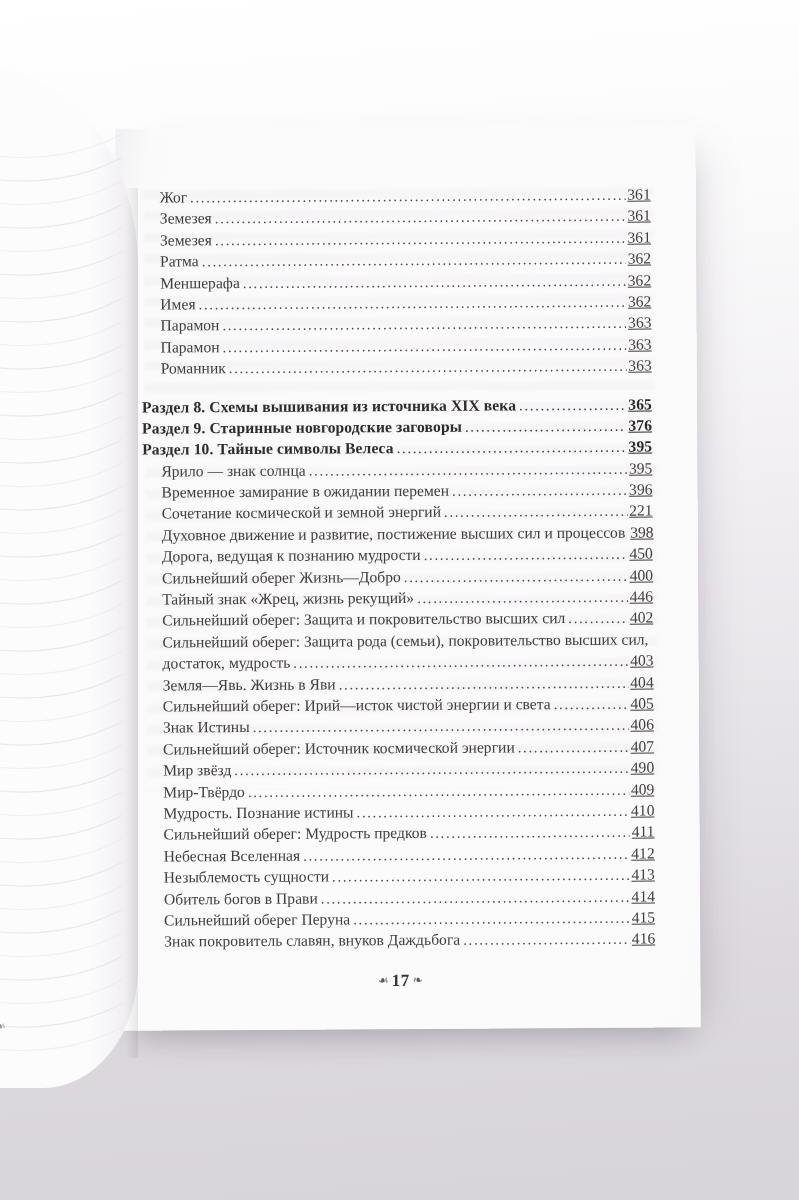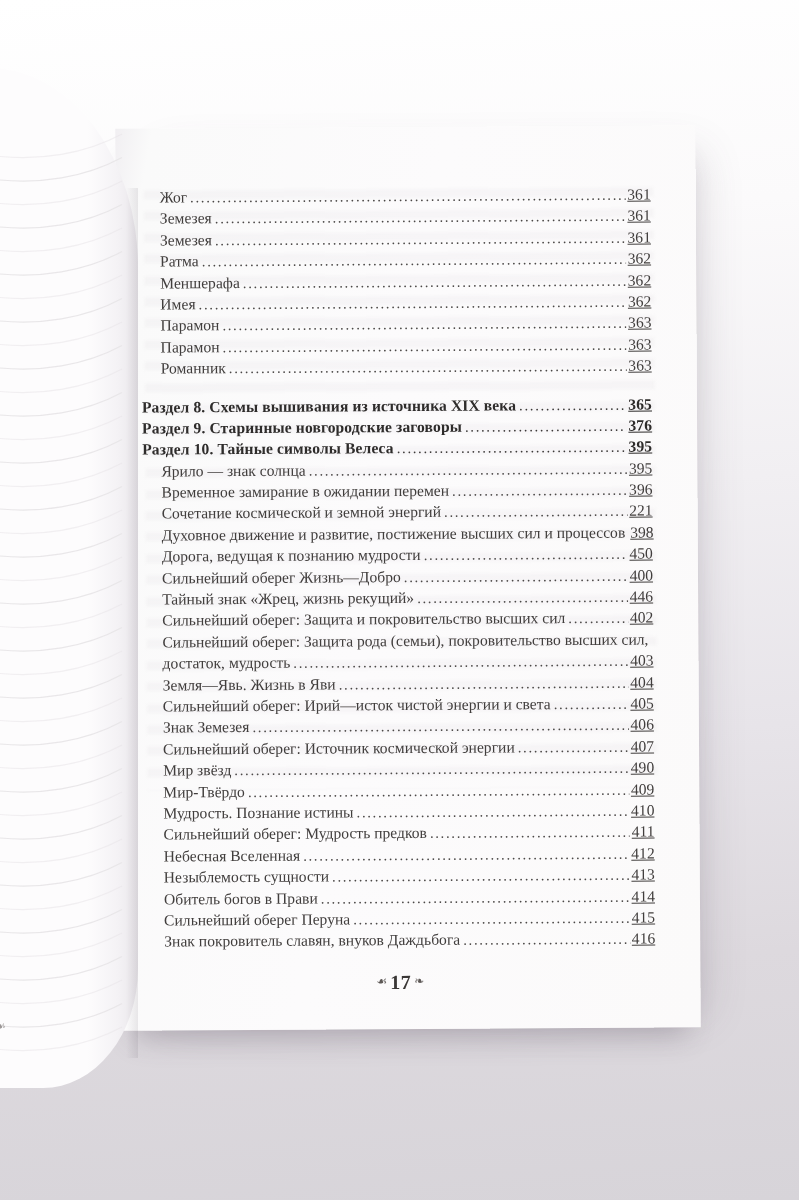--- a/index.html
+++ b/index.html
@@ -79,21 +79,21 @@
   }
   .row.bold .dots::after{color:#3c3938;}
   .pg{flex:0 0 auto;text-decoration:underline;}
 
   
   .footer{
     position:relative; margin-top:20px;
     display:flex; justify-content:center; align-items:center; gap:3px;
   }
   .folio{
-    font-weight:bold; font-size:20px; color:#3a3736; letter-spacing:0.5px;
+    font-weight:bold; font-size:17px; color:#3a3736; letter-spacing:0.5px;
   }
   .orn{
     font-family:"DejaVu Sans",sans-serif;
     font-size:12px; color:#5d5856; transform:translateY(-1px);
   }
 </style>
 </head>
 <body>
 
 <div class="scene">
@@ -259,21 +259,21 @@
           <span class="lab">Земля—Явь. Жизнь в Яви</span>
           <span class="dots"></span>
           <span class="pg">404</span>
         </div>
         <div class="row indent">
           <span class="lab">Сильнейший оберег: Ирий—исток чистой энергии и света</span>
           <span class="dots"></span>
           <span class="pg">405</span>
         </div>
         <div class="row indent">
-          <span class="lab">Знак Земезея</span>
+          <span class="lab">Знак Истины</span>
           <span class="dots"></span>
           <span class="pg">406</span>
         </div>
         <div class="row indent">
           <span class="lab">Сильнейший оберег: Источник космической энергии</span>
           <span class="dots"></span>
           <span class="pg">407</span>
         </div>
         <div class="row indent">
           <span class="lab">Мир звёзд</span>

